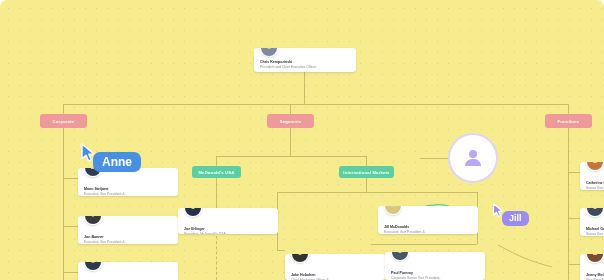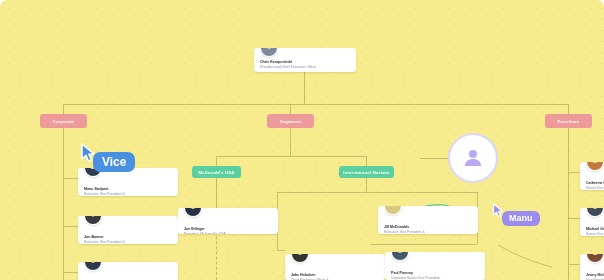--- a/index.html
+++ b/index.html
@@ -296,23 +296,23 @@
     <svg viewBox="0 0 24 24">
       <circle cx="12" cy="8" r="4" fill="#b9a9f2"></circle>
       <path d="M4 20c0-4.4 3.6-7 8-7s8 2.6 8 7z" fill="#b9a9f2"></path>
     </svg>
   </div>
 
   <div class="cursor" style="left:80px; top:143px;">
     <svg width="16" height="20" viewBox="0 0 16 20">
       <path d="M2 1 L2 16 L6 12.2 L8.6 18 L11.4 16.8 L8.8 11.2 L14 11 Z" fill="#4a90e2" stroke="#ffffff" stroke-width="1.4" stroke-linejoin="round"></path>
     </svg>
-    <div class="tag blue" style="left:13px; top:9px;">Vice</div>
+    <div class="tag blue" style="left:13px; top:9px;">Anne</div>
   </div>
 
   <div class="cursor" style="left:492px; top:203px;">
     <svg width="12" height="15" viewBox="0 0 16 20">
       <path d="M2 1 L2 16 L6 12.2 L8.6 18 L11.4 16.8 L8.8 11.2 L14 11 Z" fill="#9b8cf0" stroke="#ffffff" stroke-width="1.6" stroke-linejoin="round"></path>
     </svg>
-    <div class="tag purple" style="left:10px; top:8px;">Manu</div>
+    <div class="tag purple" style="left:10px; top:8px;">Jill</div>
   </div>
 
 </div>
 
 </body></html>

